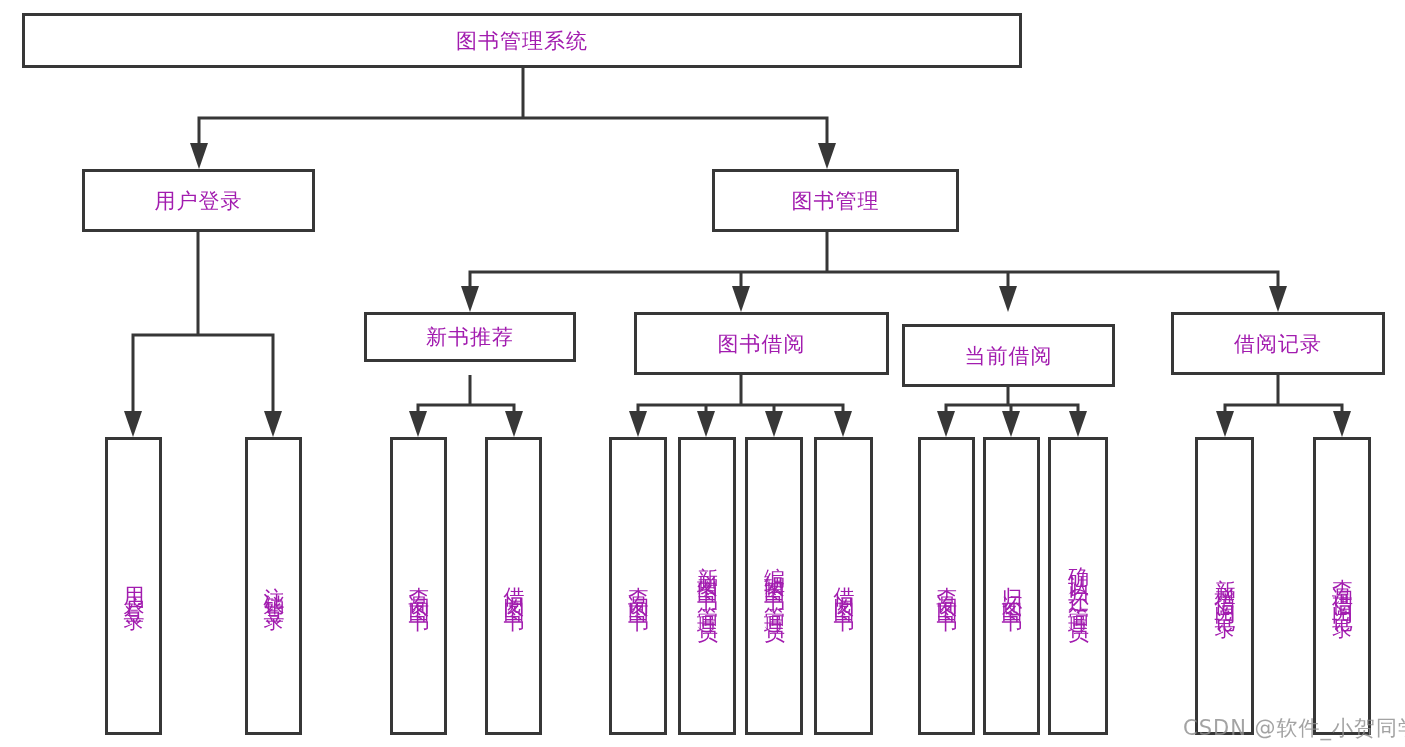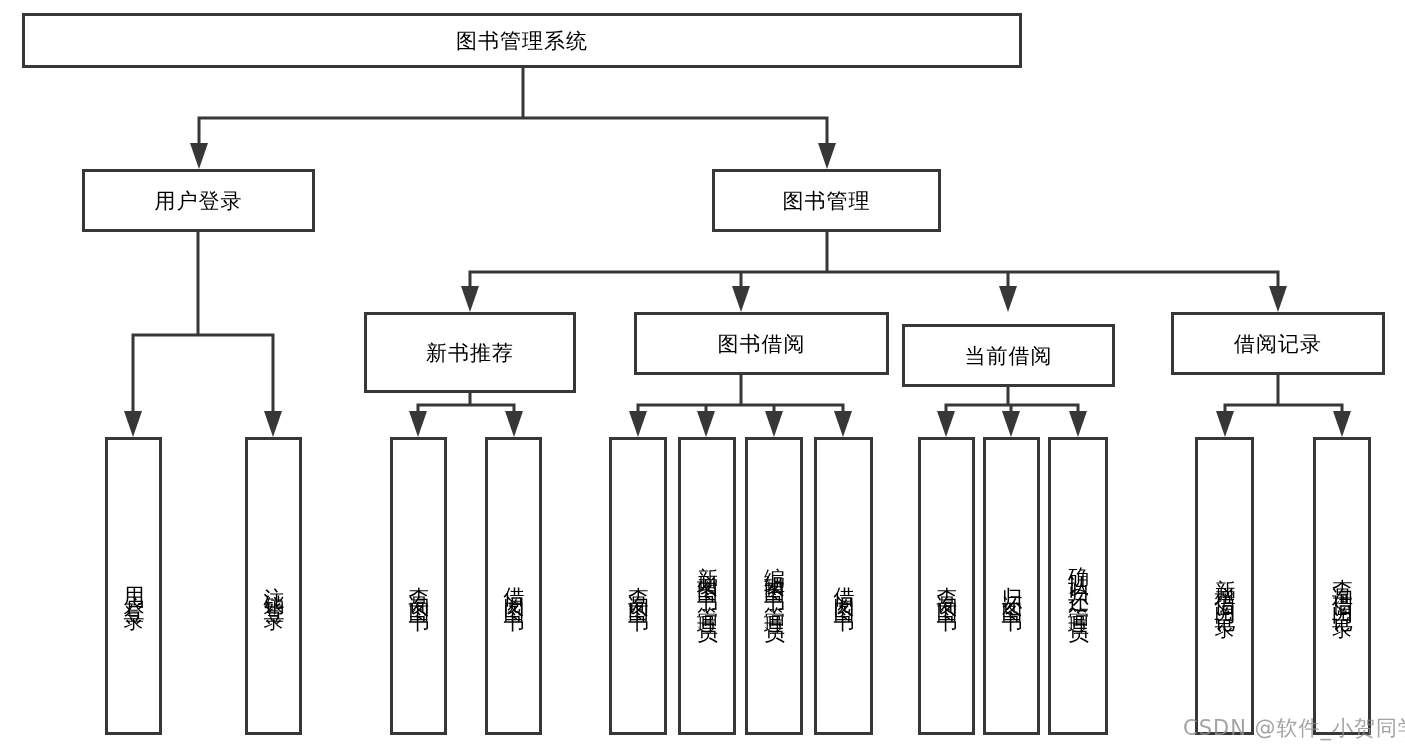--- a/index.html
+++ b/index.html
@@ -15,21 +15,21 @@
     position: absolute;
     left: 0; top: 0;
     width: 1405px; height: 747px;
     z-index: 0;
   }
   .node {
     position: absolute;
     box-sizing: border-box;
     border: 3px solid #373737;
     background: #ffffff;
-    color: #000000;
+    color: #a21caf;
     display: flex;
     align-items: center;
     justify-content: center;
     z-index: 1;
   }
   .node-h { font-size: 21px; letter-spacing: 1px; white-space: nowrap; }
   .node-v span.vtext {
     writing-mode: vertical-rl;
     text-orientation: mixed;
     font-size: 21px;
@@ -96,25 +96,25 @@
     </g>
   </svg>
 
   <div class="node node-h" style="left:22px; top:13px; width:1000px; height:55px;">
     <span>图书管理系统</span>
   </div>
 
   <div class="node node-h" style="left:82px; top:169px; width:233px; height:63px;">
     <span>用户登录</span>
   </div>
-  <div class="node node-h" style="left:712px; top:169px; width:229px; height:63px;text-align:center;">
+  <div class="node node-h" style="left:712px; top:169px; width:247px; height:63px;text-align:center;">
     <span>图书管理</span>
   </div>
 
-  <div class="node node-h" style="left:364px; top:312px; width:212px; height:81px;">
+  <div class="node node-h" style="left:364px; top:312px; width:212px; height:50px;">
     <span>新书推荐</span>
   </div>
   <div class="node node-h" style="left:634px; top:312px; width:255px; height:63px;">
     <span>图书借阅</span>
   </div>
   <div class="node node-h" style="left:902px; top:324px; width:213px; height:63px;">
     <span>当前借阅</span>
   </div>
   <div class="node node-h" style="left:1171px; top:312px; width:214px; height:63px;">
     <span>借阅记录</span>

